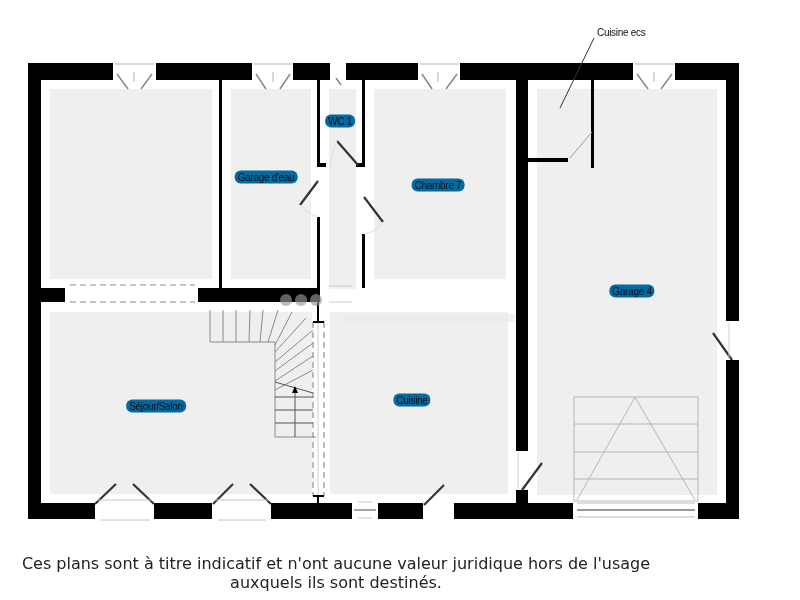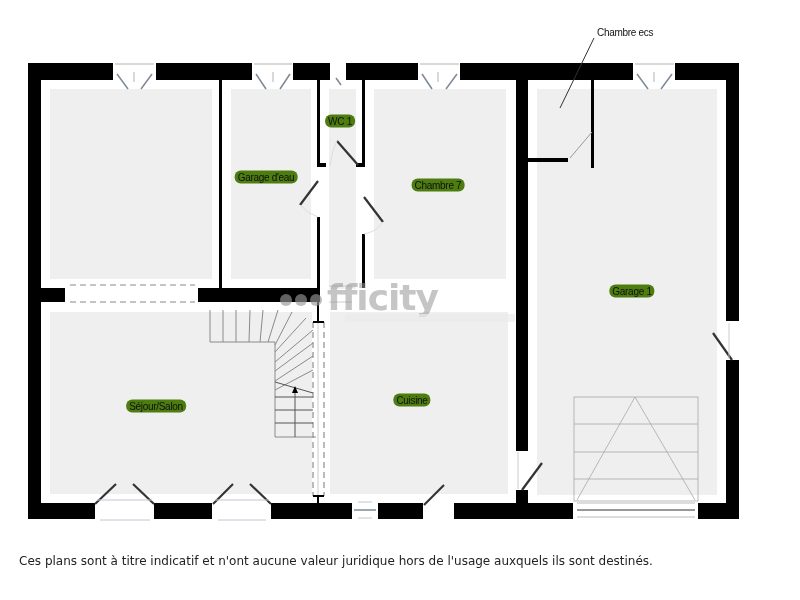--- a/index.html
+++ b/index.html
@@ -1,24 +1,24 @@
 <!DOCTYPE html>
 <html><head>
 <meta charset="utf-8">
 <style>
   html, body { margin: 0; padding: 0; background: #ffffff; }
   body { width: 800px; height: 600px; position: relative; overflow: hidden; font-family: "Liberation Sans", sans-serif; }
   #plan { position: absolute; left: 0; top: 0; width: 800px; height: 540px; }
-  .room-label { position: absolute; font-family: "Liberation Sans", sans-serif; font-size: 10px; color: #111; background: #4d7c0f; padding: 1px 3px; border-radius: 6px; white-space: nowrap; transform: translate(-50%, -50%); letter-spacing: -0.3px; }
+  .room-label { position: absolute; font-family: "Liberation Sans", sans-serif; font-size: 10px; color: #111; background: #0369a1; padding: 1px 3px; border-radius: 6px; white-space: nowrap; transform: translate(-50%, -50%); letter-spacing: -0.3px; }
   .callout-label { position: absolute; font-family: "Liberation Sans", sans-serif; font-size: 10px; color: #111; white-space: nowrap; letter-spacing: -0.3px; }
   .watermark { position: absolute; left: 280px; top: 278px; font-family: "DejaVu Sans", sans-serif; font-weight: bold; font-size: 36px; color: rgba(150,150,150,0.55); letter-spacing: -1px; line-height: 40px; }
   .watermark .dots { display: inline-block; margin-right: 2px; }
   .watermark .dot { display: inline-block; width: 12px; height: 12px; border-radius: 50%; background: rgba(150,150,150,0.65); margin-right: 3px; vertical-align: middle; }
   .watermark-sub { position: absolute; left: 345px; top: 314px; width: 170px; height: 8px; background: rgba(235,235,235,0.7); }
-  .disclaimer { position: absolute; left: 0; width: 672px; top: 554px; text-align: center; font-family: "DejaVu Sans", sans-serif; font-size: 12px; color: #222; }
+  .disclaimer { position: absolute; left: 0; width: 672px; top: 554px; text-align: center; font-family: "DejaVu Sans", sans-serif; font-size: 16px; color: #222; }
 </style>
 </head>
 <body>
 
 <div id="plan">
   <svg width="800" height="540" viewBox="0 0 800 540" xmlns="http://www.w3.org/2000/svg">
 
     <g fill="#efefef">
       <rect x="50" y="89" width="162" height="190"></rect>
       <rect x="231" y="89" width="80" height="190"></rect>
@@ -188,26 +188,26 @@
       <polyline points="577,500 635,397 695,500"></polyline>
       <line x1="577" y1="510" x2="695" y2="510" stroke="#777" stroke-width="1.5"></line>
       <line x1="577" y1="503" x2="695" y2="503"></line>
       <line x1="577" y1="517" x2="695" y2="517"></line>
     </g>
 
     <line x1="594" y1="38" x2="560" y2="108" stroke="#333" stroke-width="1"></line>
   </svg>
 
   <div class="watermark">
-    <span class="dots"><span class="dot"></span><span class="dot"></span><span class="dot"></span></span><span>fficity</span>
+    <span class="dots"><span class="dot"></span><span class="dot"></span><span class="dot"></span></span>
   </div>
   <div class="watermark-sub"></div>
 
   <span class="room-label" style="left:266px; top:177px;">Garage d'eau</span>
   <span class="room-label" style="left:340px; top:121px;">WC 1</span>
   <span class="room-label" style="left:438px; top:185px;">Chambre 7</span>
-  <span class="room-label" style="left:632px; top:291px;">Garage 1</span>
+  <span class="room-label" style="left:632px; top:291px;">Garage 4</span>
   <span class="room-label" style="left:156px; top:395px;margin-top:11px;">Séjour/Salon</span>
   <span class="room-label" style="left:412px; top:400px;">Cuisine</span>
-  <span class="callout-label" style="left:597px; top:27px;">Chambre ecs</span>
+  <span class="callout-label" style="left:597px; top:27px;">Cuisine ecs</span>
 </div>
 
 <div class="disclaimer">Ces plans sont à titre indicatif et n'ont aucune valeur juridique hors de l'usage auxquels ils sont destinés.</div>
 
 </body></html>

